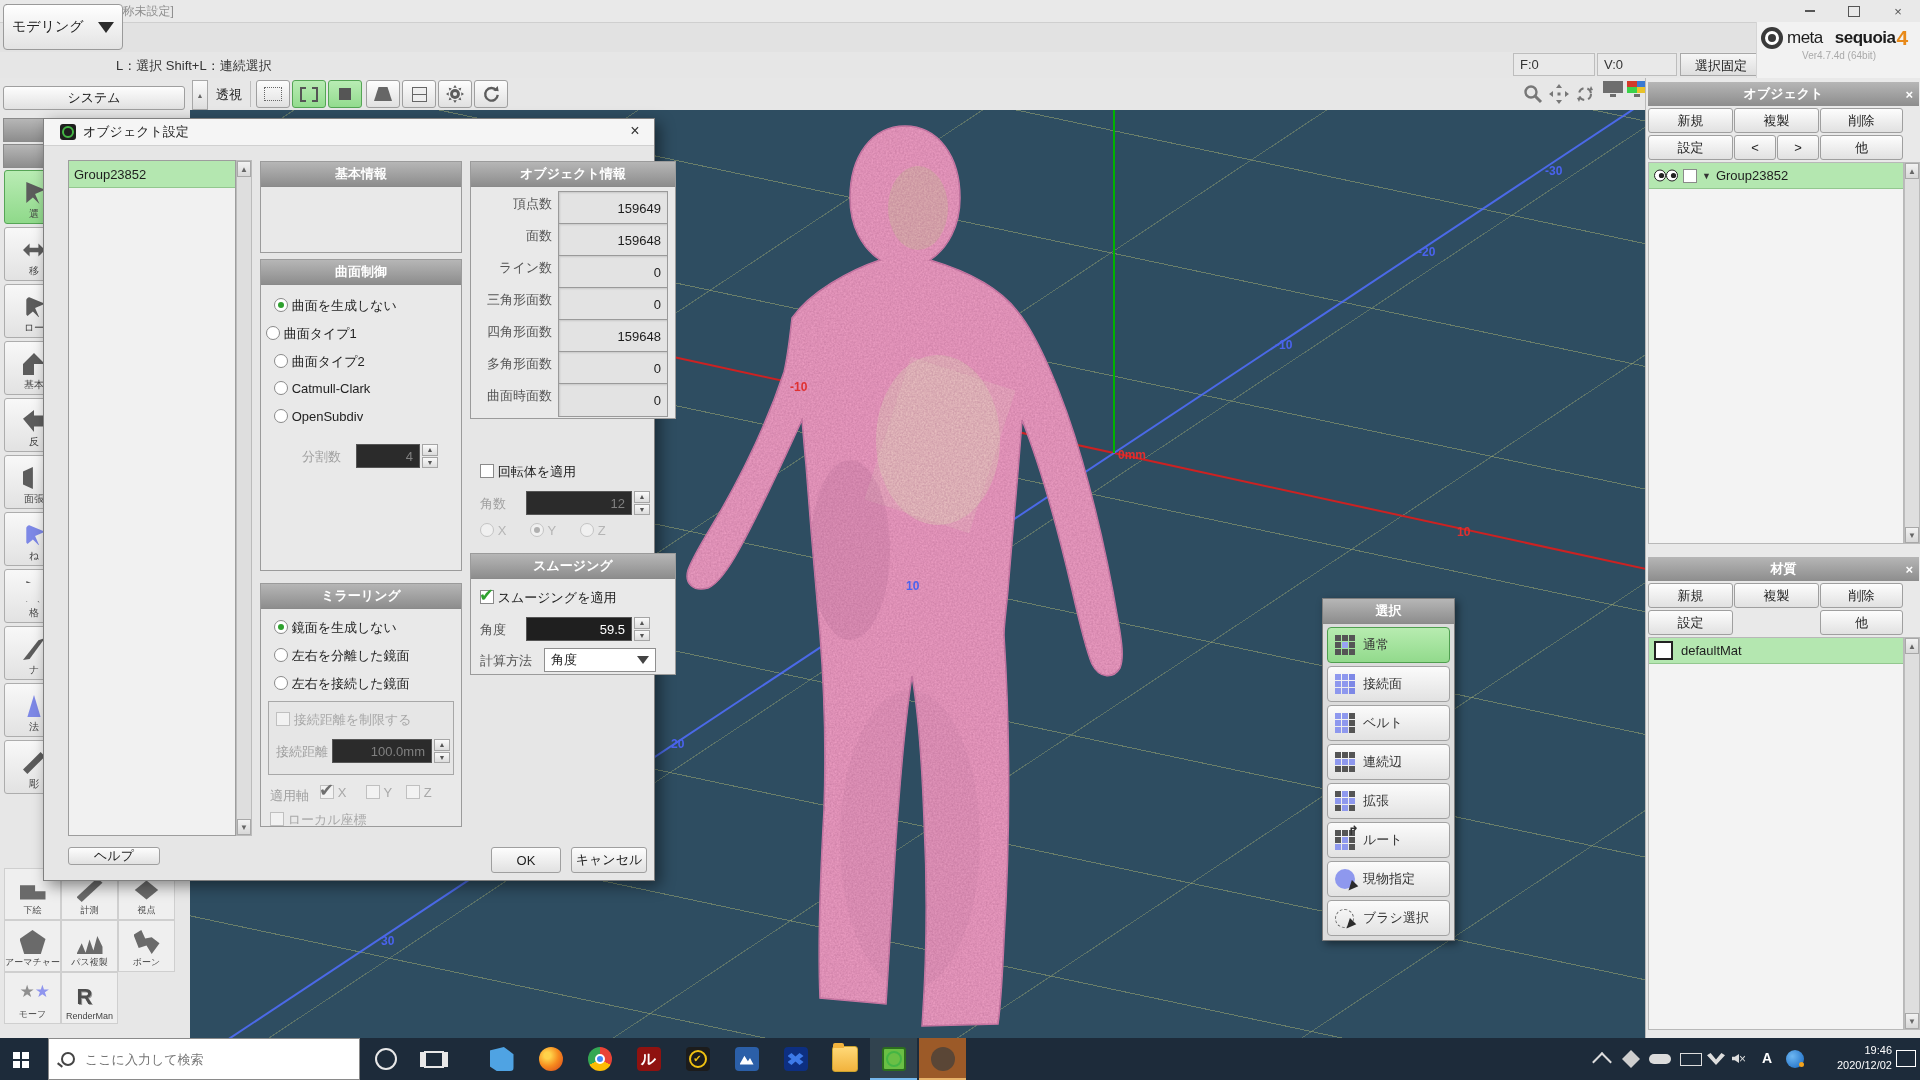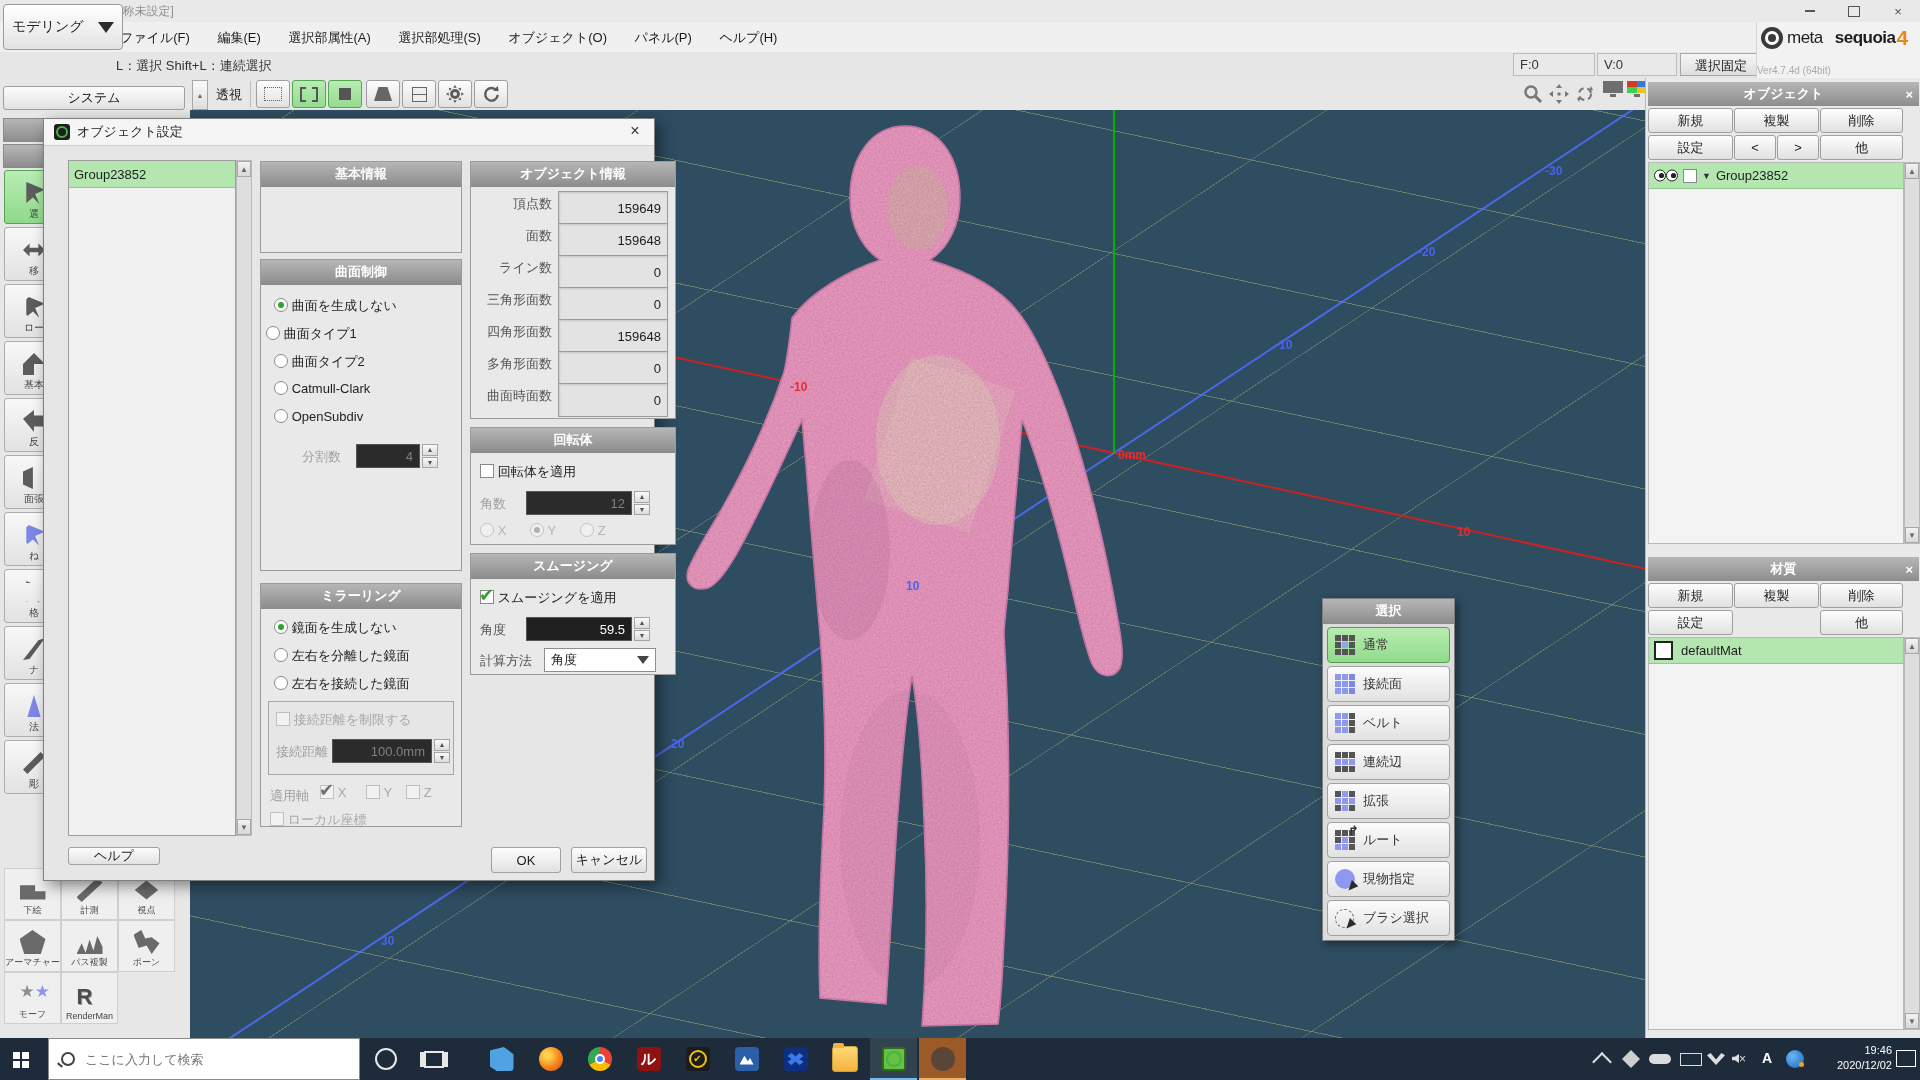--- a/index.html
+++ b/index.html
@@ -29,21 +29,21 @@
               padding:3px 6px 0 6px;box-sizing:border-box;color:#333;}
   .lockbtn{position:absolute;top:1px;height:23px;background:linear-gradient(#f6f6f6,#dedede);
            border:1px solid #a8a8a8;padding:3px 14px 0 14px;box-sizing:border-box;}
   .brand{left:1756px;top:22px;width:164px;height:56px;background:#f2f2f2;border-left:1px solid #d5d5d5;}
   .brand-row{display:flex;align-items:center;margin:4px 0 0 4px;}
   .brand-logo{width:22px;height:22px;background:#3a3a3a;border-radius:50%;position:relative;}
   .brand-logo::after{content:"";position:absolute;inset:4px;border:3px solid #fff;border-radius:50%;background:#3a3a3a;}
   .brand-name{margin-left:4px;font-size:17px;color:#1c1c1c;letter-spacing:-0.5px;}
   .brand-name .bold{font-weight:bold;margin-left:12px;}
   .brand-four{color:#e88a1a;font-size:21px;font-weight:bold;margin-left:1px;}
-  .brand-ver{color:#aaa;font-size:10px;text-align:left;margin-top:15px;}
+  .brand-ver{color:#aaa;font-size:10px;text-align:center;margin-top:0;}
 
   
   .btn{background:linear-gradient(#fdfdfd,#e1e1e1);border:1px solid #9f9f9f;border-radius:3px;
        display:flex;align-items:center;justify-content:center;box-sizing:border-box;color:#222;}
   .gbox{border:1px solid #9b9b9b;background:#e9e9e9;box-sizing:border-box;}
   .ghead{height:24px;background:linear-gradient(#b6b6b6,#8d8d8d);color:#fff;font-weight:bold;
          display:flex;align-items:center;justify-content:center;border-bottom:1px solid #8a8a8a;}
   .darkfield{background:#1f1f1f;color:#fff;border:1px solid #555;box-sizing:border-box;
              display:flex;align-items:center;justify-content:flex-end;padding:0 6px;}
   .darkfield.left{justify-content:flex-start;}
@@ -136,21 +136,21 @@
          color:#fff;font-weight:bold;display:flex;align-items:center;justify-content:center;}
   .phead .x{position:absolute;right:6px;font-weight:bold;color:#fff;}
   .listarea{position:absolute;left:2px;background:#f3f3f3;border:1px solid #b8b8b8;box-sizing:border-box;}
   .greenrow{height:25px;background:#b4e7b0;border-bottom:1px solid #93c78f;display:flex;align-items:center;padding-left:5px;color:#1e1e1e;}
   .vtrack{position:absolute;width:16px;background:#dedede;border:1px solid #bbb;box-sizing:border-box;}
 
   
   .dialog{left:43px;top:118px;width:610px;height:761px;background:#e6e6e6;border:1px solid #7f7f7f;
           box-shadow:5px 5px 14px rgba(0,0,0,0.45);z-index:20;}
   .dlg-title{position:absolute;left:0;top:0;width:610px;height:27px;background:#f5f5f5;border-bottom:1px solid #d0d0d0;
-             display:flex;align-items:center;padding-left:10px;box-sizing:border-box;}
+             display:flex;align-items:center;padding-left:16px;box-sizing:border-box;}
   .dlg-x{position:absolute;right:8px;top:3px;width:22px;height:20px;text-align:center;font-size:16px;color:#333;}
   .dlg-list{position:absolute;left:24px;top:41px;width:168px;height:676px;background:#f1f1f1;border:1px solid #9d9d9d;box-sizing:border-box;}
   .dlg-list .greenrow{height:26px;}
   .swatch{background:#f2a2ca;border:1px solid #333;position:relative;overflow:hidden;}
   .swatch::before,.swatch::after{content:"";position:absolute;left:-4px;right:-4px;top:50%;height:1.5px;background:#333;}
   .swatch::before{transform:rotate(40deg);} .swatch::after{transform:rotate(-40deg);}
   .ddown{background:#fff;border:1px solid #8f8f8f;box-sizing:border-box;display:flex;align-items:center;
          justify-content:space-between;padding:0 6px;}
   .ddown .tri{width:0;height:0;border-left:6px solid transparent;border-right:6px solid transparent;border-top:8px solid #444;}
   .subbox{position:absolute;border:1px solid #a8a8a8;background:#e6e6e6;box-sizing:border-box;}
@@ -184,31 +184,20 @@
       <span class="wbtn">
           <span style="width:10px;height:2px;background:#555;"></span>
         </span>
       <span class="wbtn">
           <span style="width:10px;height:9px;border:1.5px solid #555;"></span>
         </span>
       <span class="wbtn">×</span>
     </span>
   </div>
 
-  <div class="abs menurow">
-    <div style="margin-left:108px;">
-      <span class="menu-item">ファイル(F)</span>
-      <span class="menu-item">編集(E)</span>
-      <span class="menu-item">選択部属性(A)</span>
-      <span class="menu-item">選択部処理(S)</span>
-      <span class="menu-item">オブジェクト(O)</span>
-      <span class="menu-item">パネル(P)</span>
-      <span class="menu-item">ヘルプ(H)</span>
-    </div>
-  </div>
 
   <div class="abs statusrow">
     <span class="hint">L：選択  Shift+L：連続選択</span>
     <span class="counterbox" style="left:1513px;width:82px;">F:0</span>
     <span class="counterbox" style="left:1597px;width:80px;">V:0</span>
     <span class="lockbtn" style="left:1680px;">選択固定</span>
   </div>
 
   <div class="mode-btn abs">
     <span>モデリング</span>
@@ -640,23 +629,20 @@
     <div class="infofield abs" style="left:514px;top:136px;width:110px;height:25px;">0</div>
     <span class="flabel" style="left:426px;top:172px;width:82px;text-align:right;">三角形面数</span>
     <div class="infofield abs" style="left:514px;top:168px;width:110px;height:25px;">0</div>
     <span class="flabel" style="left:426px;top:204px;width:82px;text-align:right;">四角形面数</span>
     <div class="infofield abs" style="left:514px;top:200px;width:110px;height:25px;">159648</div>
     <span class="flabel" style="left:426px;top:236px;width:82px;text-align:right;">多角形面数</span>
     <div class="infofield abs" style="left:514px;top:232px;width:110px;height:25px;">0</div>
     <span class="flabel" style="left:426px;top:268px;width:82px;text-align:right;">曲面時面数</span>
     <div class="infofield abs" style="left:514px;top:264px;width:110px;height:25px;">0</div>
 
-    <div class="gbox abs" style="left:426px;top:308px;width:206px;height:118px;">
-      <div class="ghead">回転体</div>
-    </div>
     <span class="abs" style="left:436px;top:344px;"><span class="chk"></span> <span>回転体を適用</span></span>
     <span class="flabel abs dim" style="left:436px;top:376px;">角数</span>
     <div class="darkfield dis abs" style="left:482px;top:372px;width:106px;height:24px;">12</div>
     <div class="spin abs" style="left:590px;top:372px;height:24px;">
         <span>▲</span>
         <span>▼</span>
       </div>
     <span class="abs" style="left:436px;top:404px;color:#b5b5b5;"><span class="radio dim"></span> <span>X</span></span>
     <span class="abs" style="left:486px;top:404px;color:#b5b5b5;"><span class="radio dim sel"></span> <span>Y</span></span>
     <span class="abs" style="left:536px;top:404px;color:#b5b5b5;"><span class="radio dim"></span> <span>Z</span></span>

